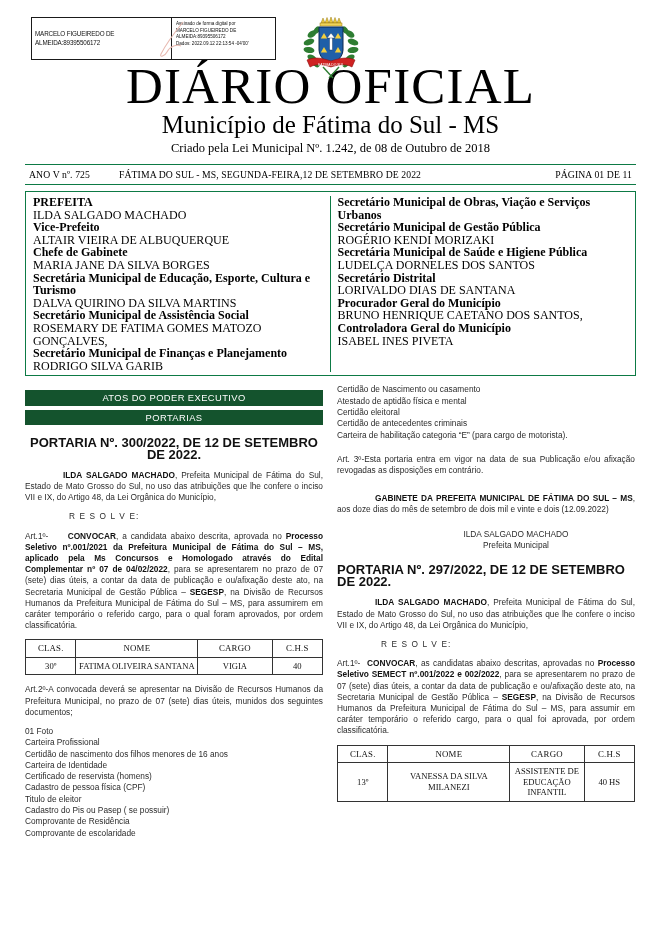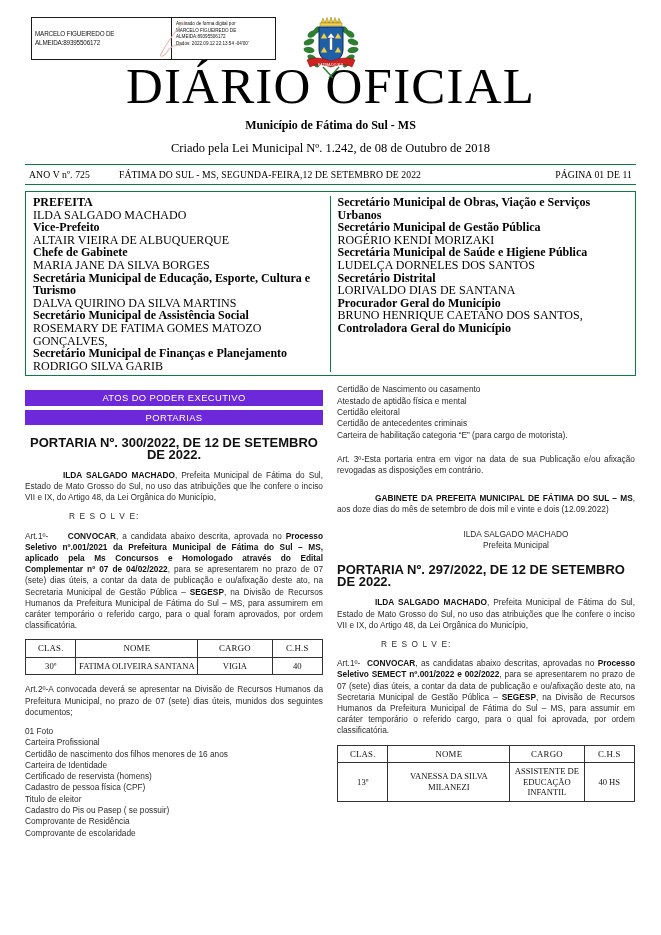--- a/index.html
+++ b/index.html
@@ -87,24 +87,24 @@
   .masthead { text-align: center; margin-top: -2px; }
   .doc-title {
     font-family: "Liberation Serif", serif;
     font-size: 51px;
     line-height: 52px;
     letter-spacing: 1.2px;
     font-weight: normal;
     margin: 0;
   }
   .doc-sub {
-    font-size: 12px;
+    font-size: 25px;
     line-height: 24px;
     margin: 1px 0 0 0;
-    font-weight: bold;
+    font-weight: normal;
   }
   .doc-law {
     font-size: 12.5px;
     line-height: 18px;
     margin: 2px 0 0 0;
   }
 
   
   .infobar {
     margin-top: 7px;
@@ -134,21 +134,21 @@
     padding: 0 7px;
     font-size: 12px;
     line-height: 12.6px;
   }
   .off-col.left { border-right: 1.7px solid #0d7a45; }
   .off-role { font-weight: bold; }
   .off-name { font-weight: normal; }
 
   
   .banner {
-    background: #6d28d9;
+    background: #14532d;
     color: #ffffff;
     text-align: center;
     font-size: 9.4px;
     letter-spacing: 0.4px;
     padding: 2px 0 2px 0;
     margin-top: 6px;
   }
   .banner.tight { margin-top: 4px; }
 
   
@@ -352,20 +352,21 @@
       <div>
         <div class="off-role">Secretário Distrital</div>
         <div class="off-name">LORIVALDO DIAS DE SANTANA</div>
       </div>
       <div>
         <div class="off-role">Procurador Geral do Município</div>
         <div class="off-name">BRUNO HENRIQUE CAETANO DOS SANTOS,</div>
       </div>
       <div>
         <div class="off-role">Controladora Geral do Município</div>
+        <div class="off-name">ISABEL INES PIVETA</div>
       </div>
     </div>
   </div>
 
   <div class="columns">
 
     <div class="col left">
 
       <div class="banner">ATOS DO PODER EXECUTIVO</div>
       <div class="banner tight">PORTARIAS</div>

